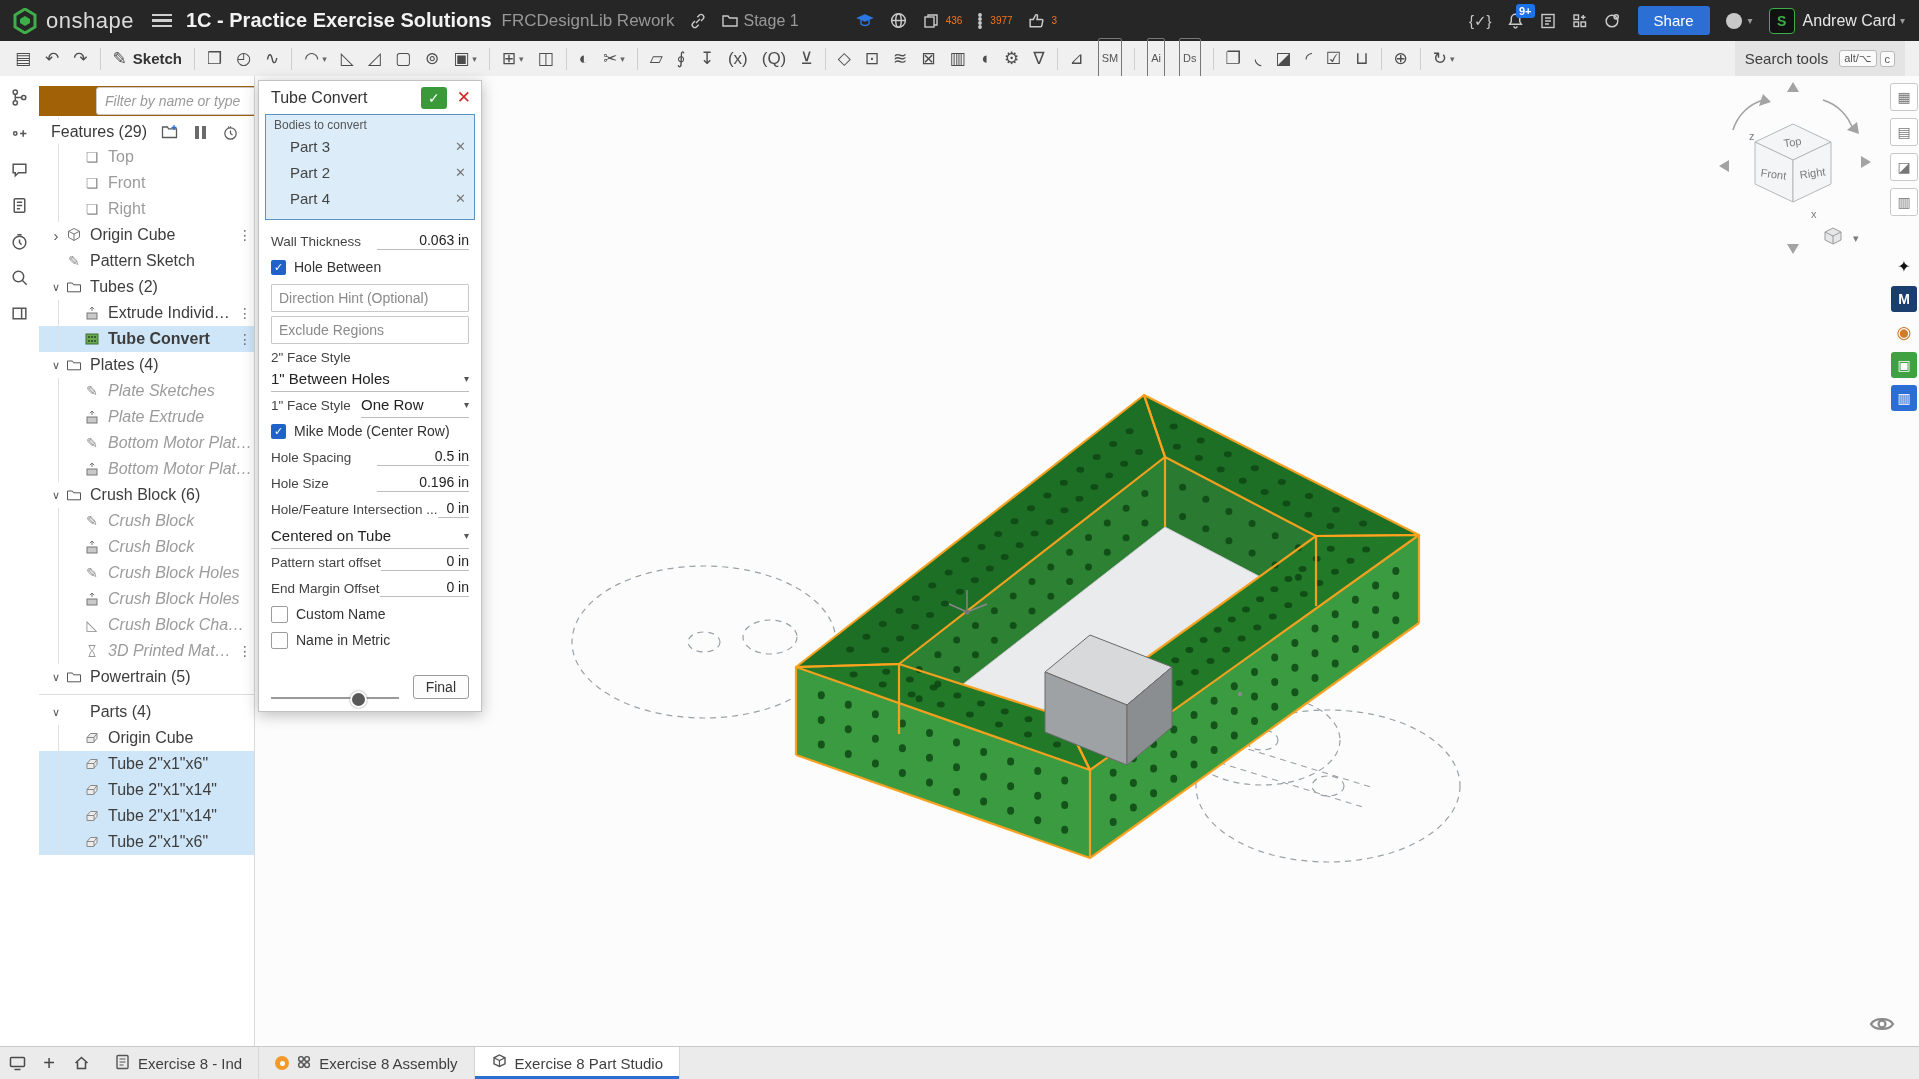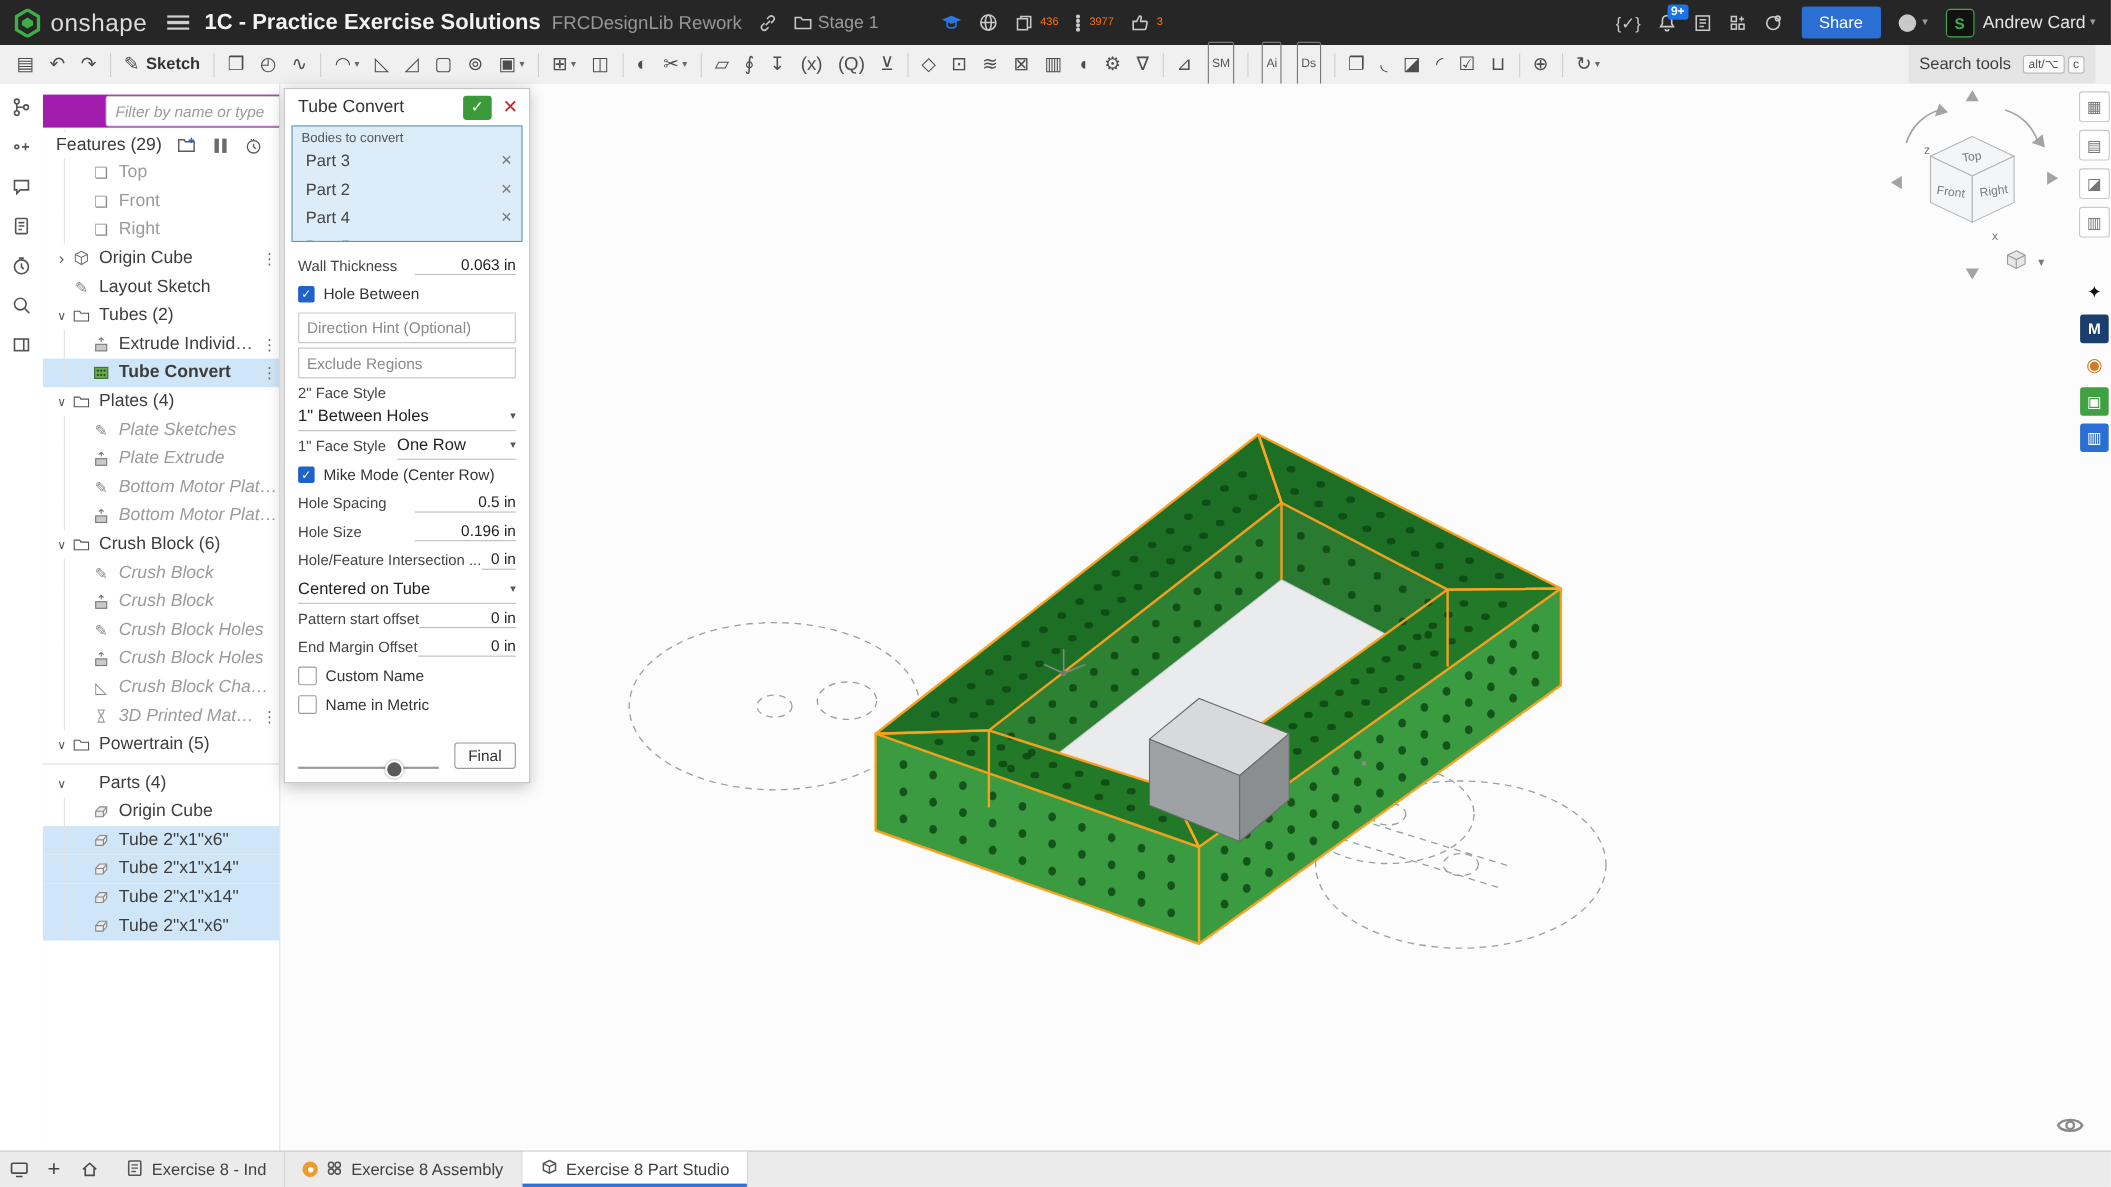--- a/index.html
+++ b/index.html
@@ -45,21 +45,21 @@
        padding:1px 4px;margin-left:3px;}
   
   #leftrail{position:absolute;left:0;top:76px;width:39px;height:971px;background:#fff;
             border-right:1px solid #e2e2e2;display:flex;flex-direction:column;align-items:center;}
   .rail-ico{width:30px;height:30px;margin-top:6px;display:flex;align-items:center;justify-content:center;
             cursor:pointer;border-radius:3px;}
   .rail-ico svg{stroke:#555;fill:none;stroke-width:1.4;}
   
   #fpanel{position:absolute;left:39px;top:76px;width:215px;height:971px;background:#fff;
           border-right:1px solid #d9d9d9;overflow:hidden;}
-  #filter-row{position:absolute;left:0;top:10px;width:215px;height:30px;display:flex;align-items:center;z-index:3;background:#a21caf;gap:36px;}
+  #filter-row{position:absolute;left:0;top:10px;width:215px;height:30px;display:flex;align-items:center;z-index:3;background:#a16207;gap:36px;}
   #filter-row svg{stroke:#666;fill:none;stroke-width:1.3;margin-left:12px;}
   #filter-input{margin-left:9px;width:158px;height:26px;border:1px solid #c9c9c9;border-radius:3px;
                 font-size:14px;padding:0 8px;color:#444;font-family:inherit;}
   #filter-input::placeholder{font-style:italic;color:#9a9a9a;}
   #fheader{position:absolute;left:0;top:44px;width:215px;height:24px;background:#fff;z-index:3;
            display:flex;align-items:center;}
   #fheader .ftitle{font-size:16px;color:#3a3a3a;margin-left:12px;}
   #fheader .hic{margin-left:14px;cursor:pointer;display:flex;align-items:center;}
   #fheader svg{stroke:#5a5a5a;fill:none;stroke-width:1.3;}
   .pausebars{display:inline-flex;gap:3px;margin-left:16px;cursor:pointer;}
@@ -81,21 +81,21 @@
   
   #dialog{position:absolute;left:258px;top:80px;width:222px;background:#fff;border:1px solid #c3c3c3;
           box-shadow:0 3px 14px rgba(0,0,0,.25);z-index:5;}
   #dlg-head{height:33px;display:flex;align-items:center;}
   #dlg-title{font-size:16px;color:#333;margin-left:12px;flex:1;}
   #dlg-ok{width:26px;height:22px;background:#3a9a3a;border-radius:3px;color:#fff;display:flex;
           align-items:center;justify-content:center;font-size:14px;cursor:pointer;margin-right:10px;}
   #dlg-x{color:#cc2b2b;font-size:17px;font-weight:bold;cursor:pointer;margin-right:10px;}
   #bodies-box{margin:0 6px;border:1px solid #5b95c8;background:#dcedf9;height:104px;overflow:hidden;}
   #bodies-label{font-size:12px;color:#555;padding:3px 0 1px 8px;}
-  .body-row{height:26px;display:flex;align-items:center;font-size:15px;color:#444;padding-left:12px;cursor:pointer;}
+  .body-row{height:26px;display:flex;align-items:center;font-size:15px;color:#444;padding-left:24px;cursor:pointer;}
   .body-x{margin-left:auto;margin-right:8px;color:#777;font-size:13px;cursor:pointer;}
   #dlg-rows{padding:8px 12px 12px 12px;}
   .drow{display:flex;align-items:center;min-height:26px;}
   .dlabel{font-size:13.5px;color:#444;flex:1;white-space:nowrap;}
   .dval{font-size:14px;color:#222;width:92px;text-align:right;border-bottom:1px solid #bdbdbd;
         padding-bottom:1px;cursor:text;}
   .dbox{height:26px;border:1px solid #c9c9c9;border-radius:1px;display:flex;align-items:center;
         font-size:14px;color:#8a8a8a;padding-left:7px;margin:4px 0;cursor:pointer;}
   .dplain{font-size:13.5px;color:#444;margin-top:6px;}
   .ddfull{display:flex;align-items:center;border-bottom:1px solid #bdbdbd;height:26px;cursor:pointer;}
@@ -517,21 +517,21 @@
           <span class="ticon"><svg viewBox="0 0 16 16">
               <path d="M8 1.5l5.5 2.8v6L8 13.5 2.5 10.3v-6z" fill="#fff" stroke="#777"></path>
               <path d="M2.5 4.3L8 7l5.5-2.7M8 7v6.5" fill="none" stroke="#777"></path>
             </svg></span>
           <span class="tlabel">Origin Cube</span>
           <span class="tdots">⋮</span>
         </div>
         <div class="trow">
           <span class="tcaret"></span>
           <span class="ticon">✎</span>
-          <span class="tlabel">Layout Sketch</span>
+          <span class="tlabel">Pattern Sketch</span>
         </div>
         <div class="trow">
           <span class="tcaret">∨</span>
           <span class="ticon"><svg viewBox="0 0 16 16">
               <path d="M1.5 4h5l1 1.8h7v7H1.5z" fill="#fff" stroke="#555"></path>
             </svg></span>
           <span class="tlabel">Tubes (2)</span>
         </div>
         <div class="trow indent">
           <span class="tcaret"></span>

